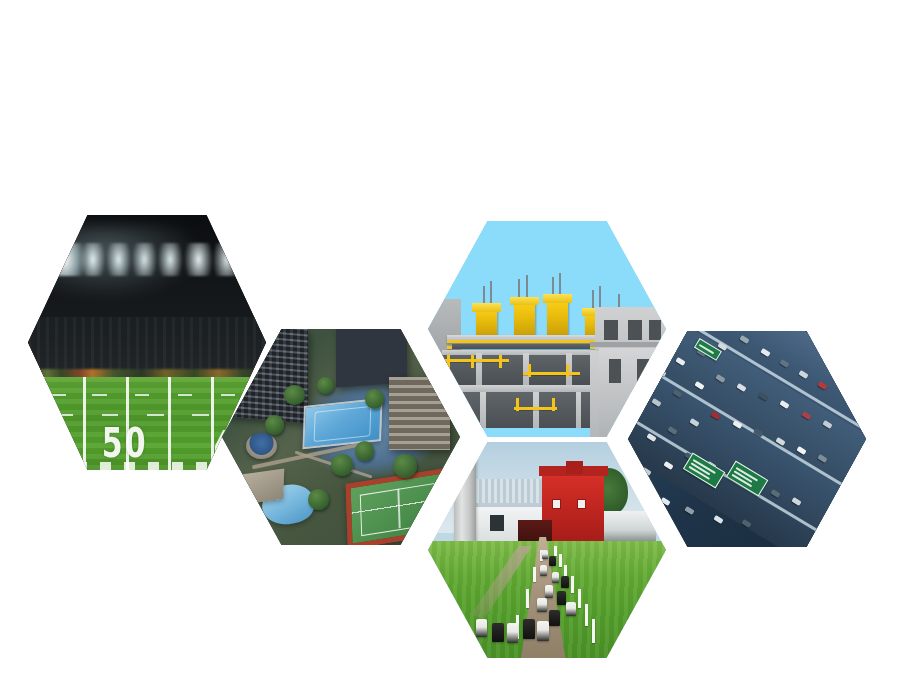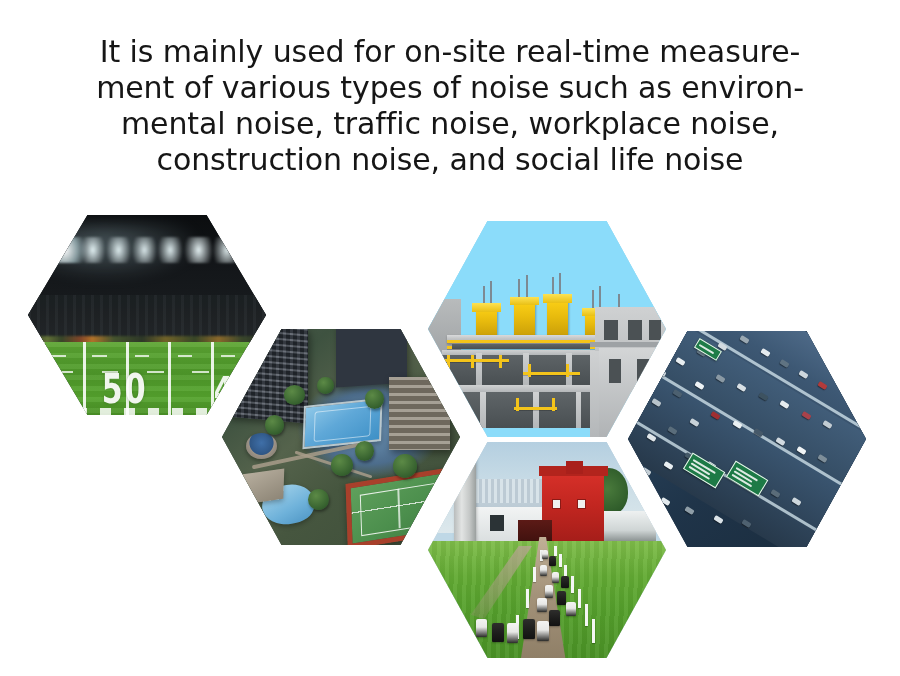--- a/index.html
+++ b/index.html
@@ -33,21 +33,21 @@
   .hex {
     position:absolute;
     overflow:hidden;
     -webkit-clip-path: polygon(25% 0%, 75% 0%, 100% 50%, 75% 100%, 25% 100%, 0% 50%);
     clip-path: polygon(25% 0%, 75% 0%, 100% 50%, 75% 100%, 25% 100%, 0% 50%);
     background:#cfd6da;
   }
   .hex .scene { position:absolute; inset:0; }
 
   
-  #hex-stadium      { left:28px;  top:215px; width:238px; height:200px; }
+  #hex-stadium      { left:28px;  top:215px; width:238px; height:255px; }
   #hex-residential  { left:222px; top:329px; width:238px; height:216px; }
   #hex-construction { left:428px; top:221px; width:238px; height:216px; }
   #hex-traffic      { left:628px; top:331px; width:238px; height:216px; }
   #hex-farm         { left:428px; top:442px; width:238px; height:216px; }
 
   
   .sc-stadium { background:linear-gradient(180deg,#0a0c0e 0%,#131618 30%,#191d1f 52%,#222729 62%,#2c3133 66%); }
   .sc-stadium .sky {
     position:absolute; left:0; top:0; width:100%; height:64%;
     background:linear-gradient(180deg,#0b0d0f 0%,#14171a 45%,#1b1f22 100%);
@@ -343,24 +343,20 @@
   }
   .sc-farm .cow.dark {
     background:linear-gradient(180deg,#2e2e2c 0%,#1d1d1c 55%,#121212 100%);
   }
 </style>
 </head>
 <body>
 
 <div id="page">
 
-  <div class="headline">It is mainly used for on-site real-time measure-
-ment of various types of noise such as environ-
-mental noise, traffic noise, workplace noise,
-construction noise, and social life noise</div>
 
   <div class="collage">
 
     <div class="hex" id="hex-stadium" title="" aria-label="Night football stadium with floodlights and green turf field">
       <div class="scene sc-stadium">
         <div class="sky"></div>
         <div class="glow"></div>
         <div class="lightbar"></div>
         <div class="stands"></div>
         <div class="adband"></div>

